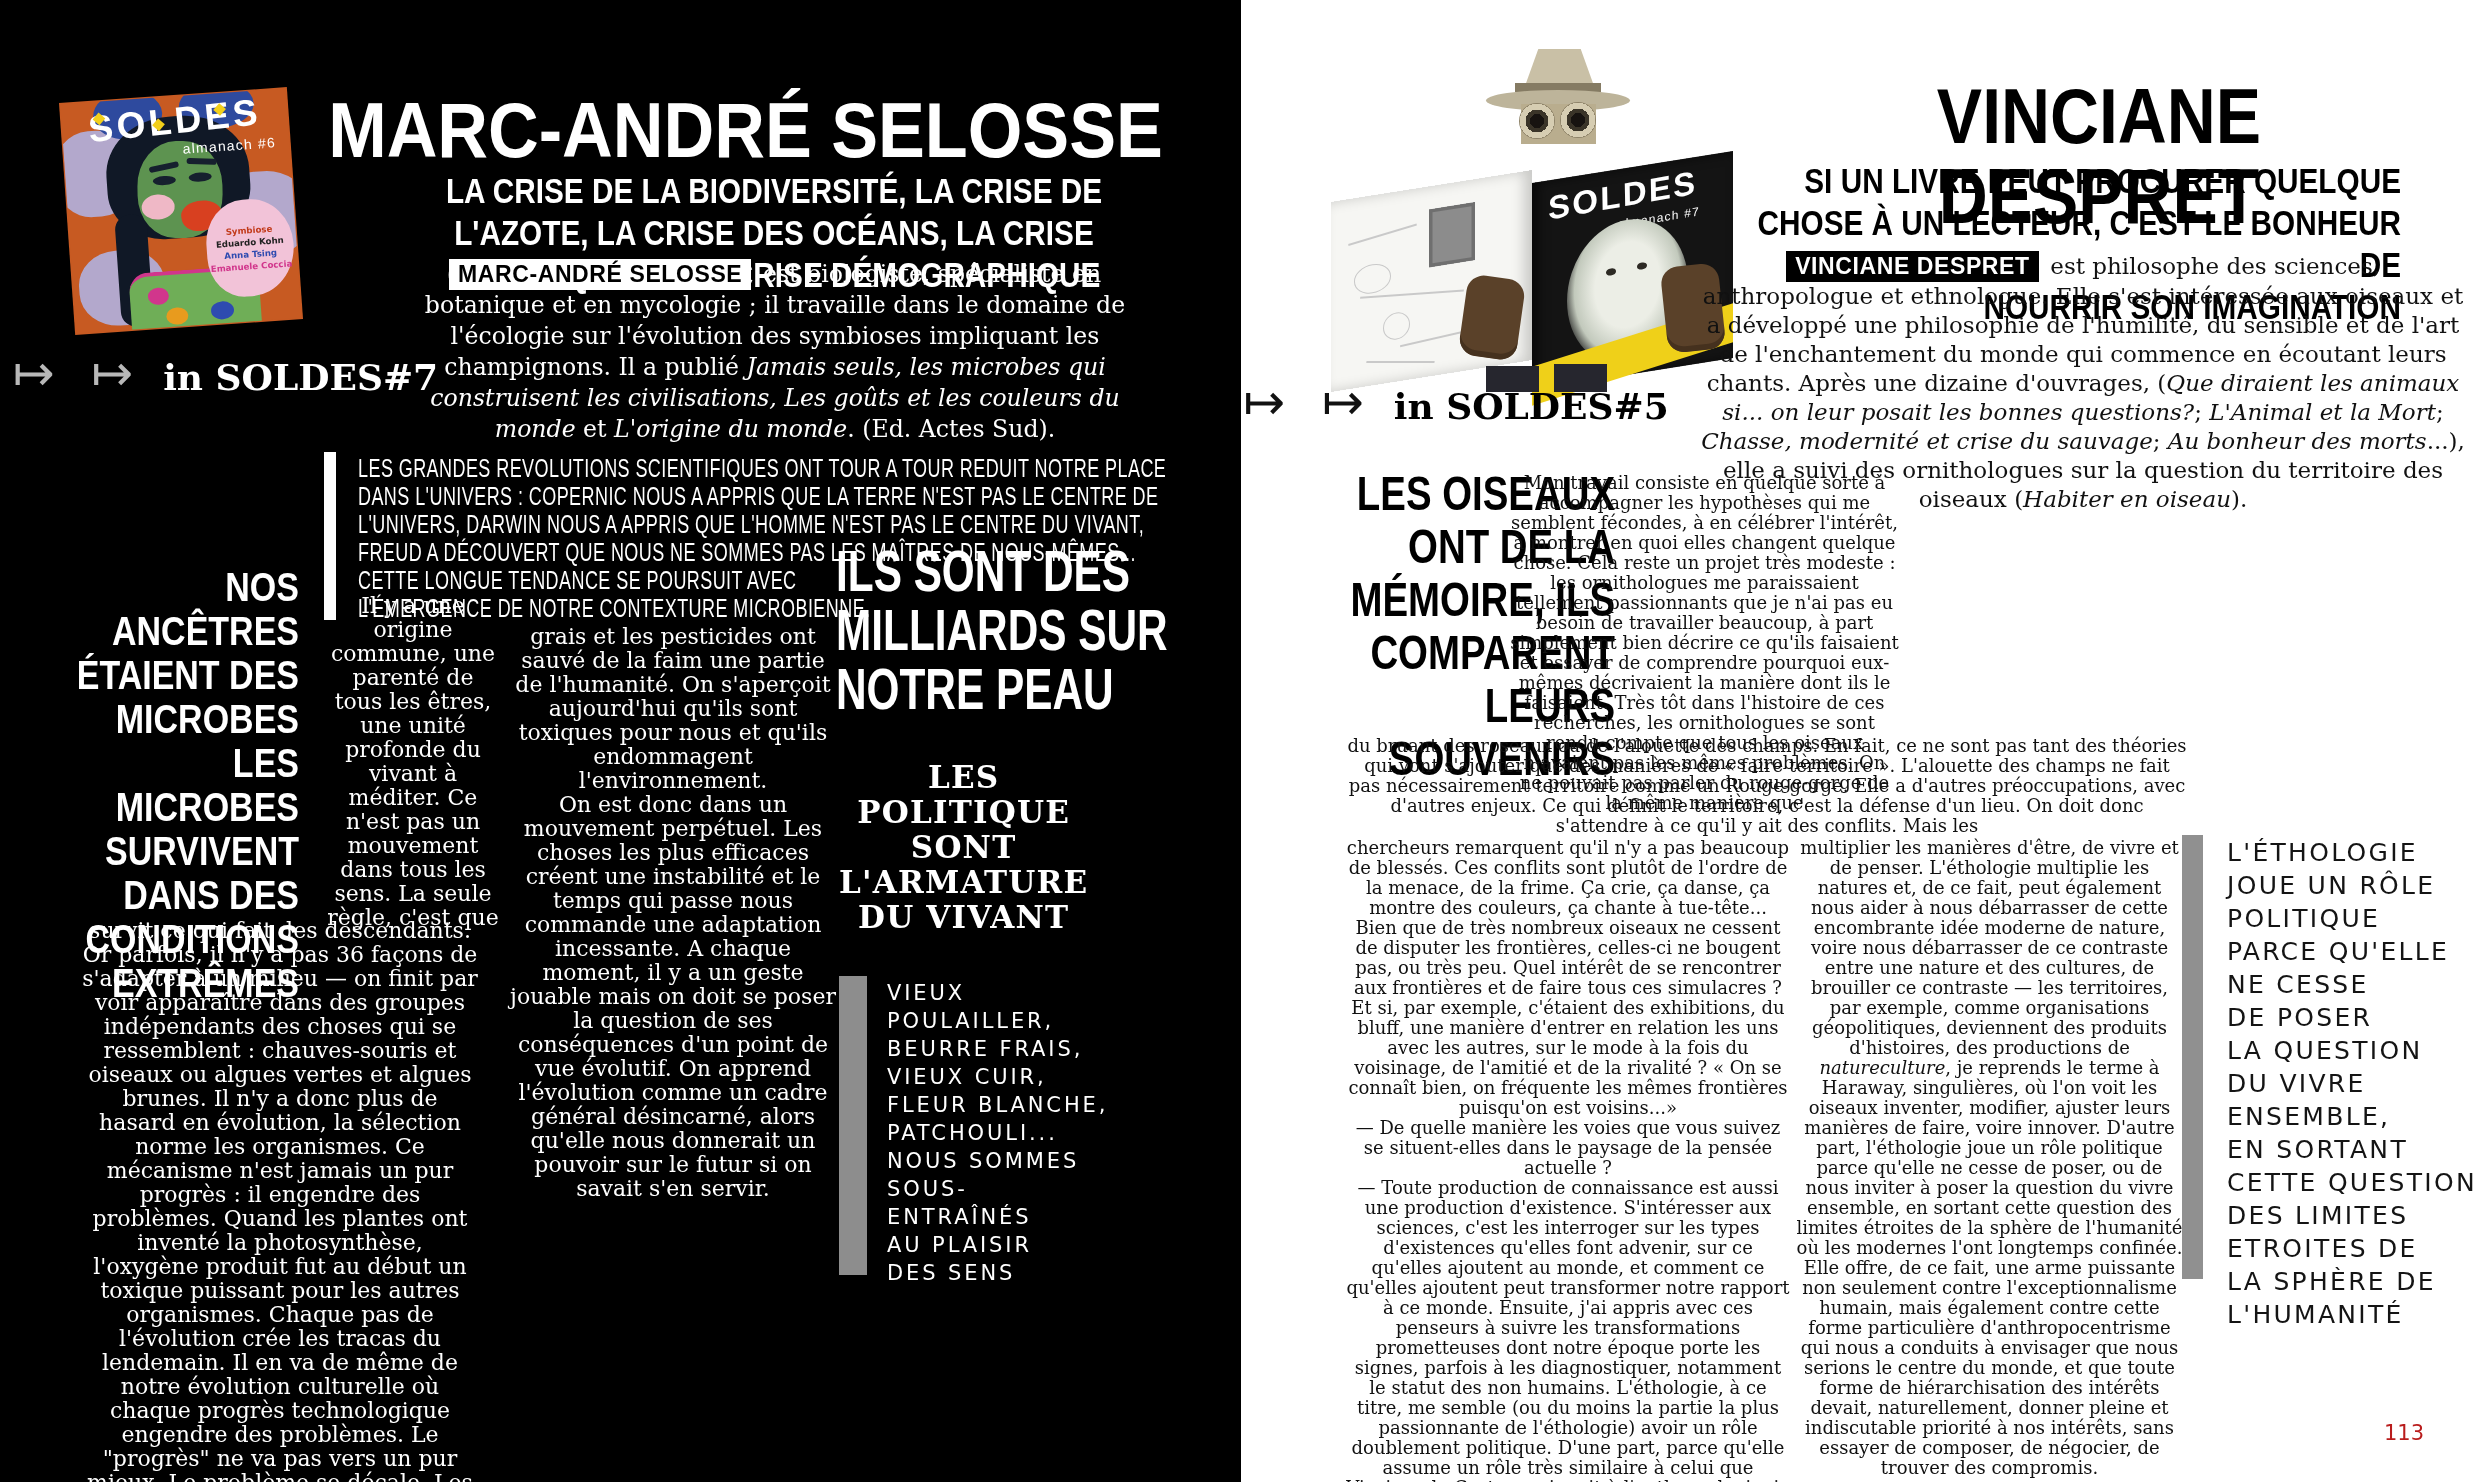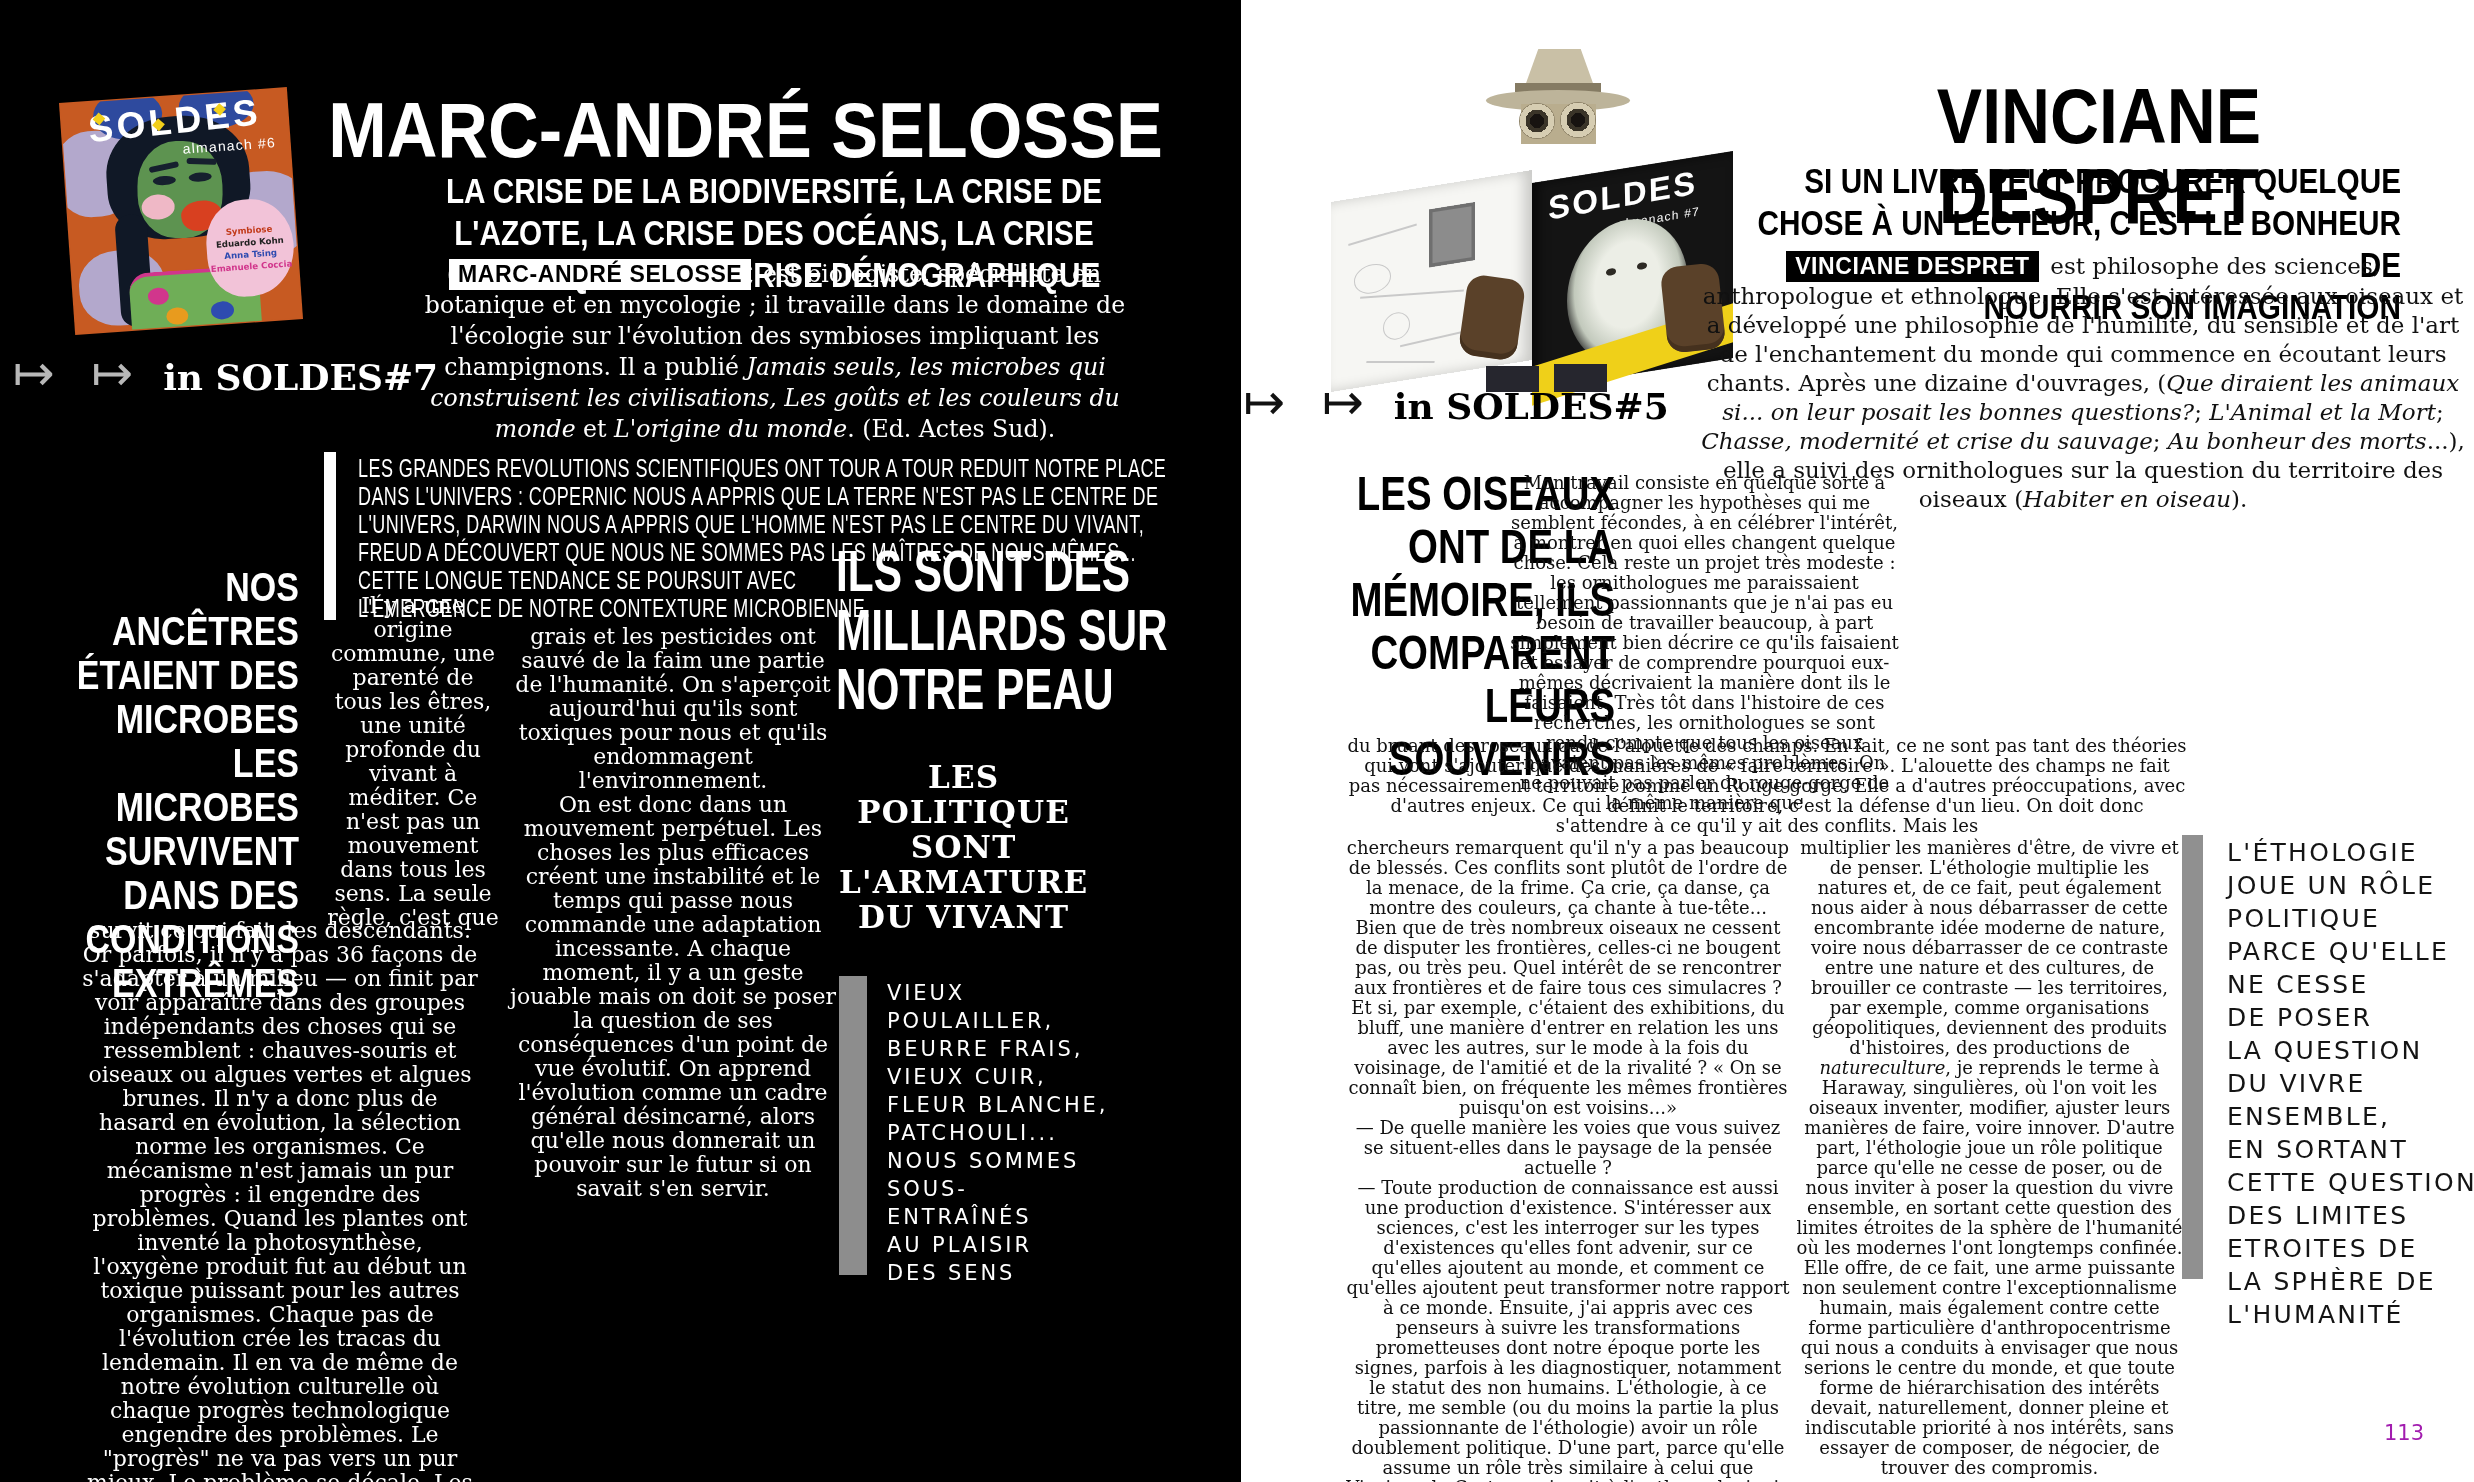--- a/index.html
+++ b/index.html
@@ -248,16 +248,16 @@
 LA QUESTION
 DU VIVRE
 ENSEMBLE,
 EN SORTANT
 CETTE QUESTION
 DES LIMITES
 ETROITES DE
 LA SPHÈRE DE
 L'HUMANITÉ</div>
 
-    <div class="abs dsans" style="left:1143px;top:1421px;font-size:21px;color:#a21caf;">113</div>
+    <div class="abs dsans" style="left:1143px;top:1421px;font-size:21px;color:#b91c1c;">113</div>
   </div>
 </div>
 
 
 </body></html>

